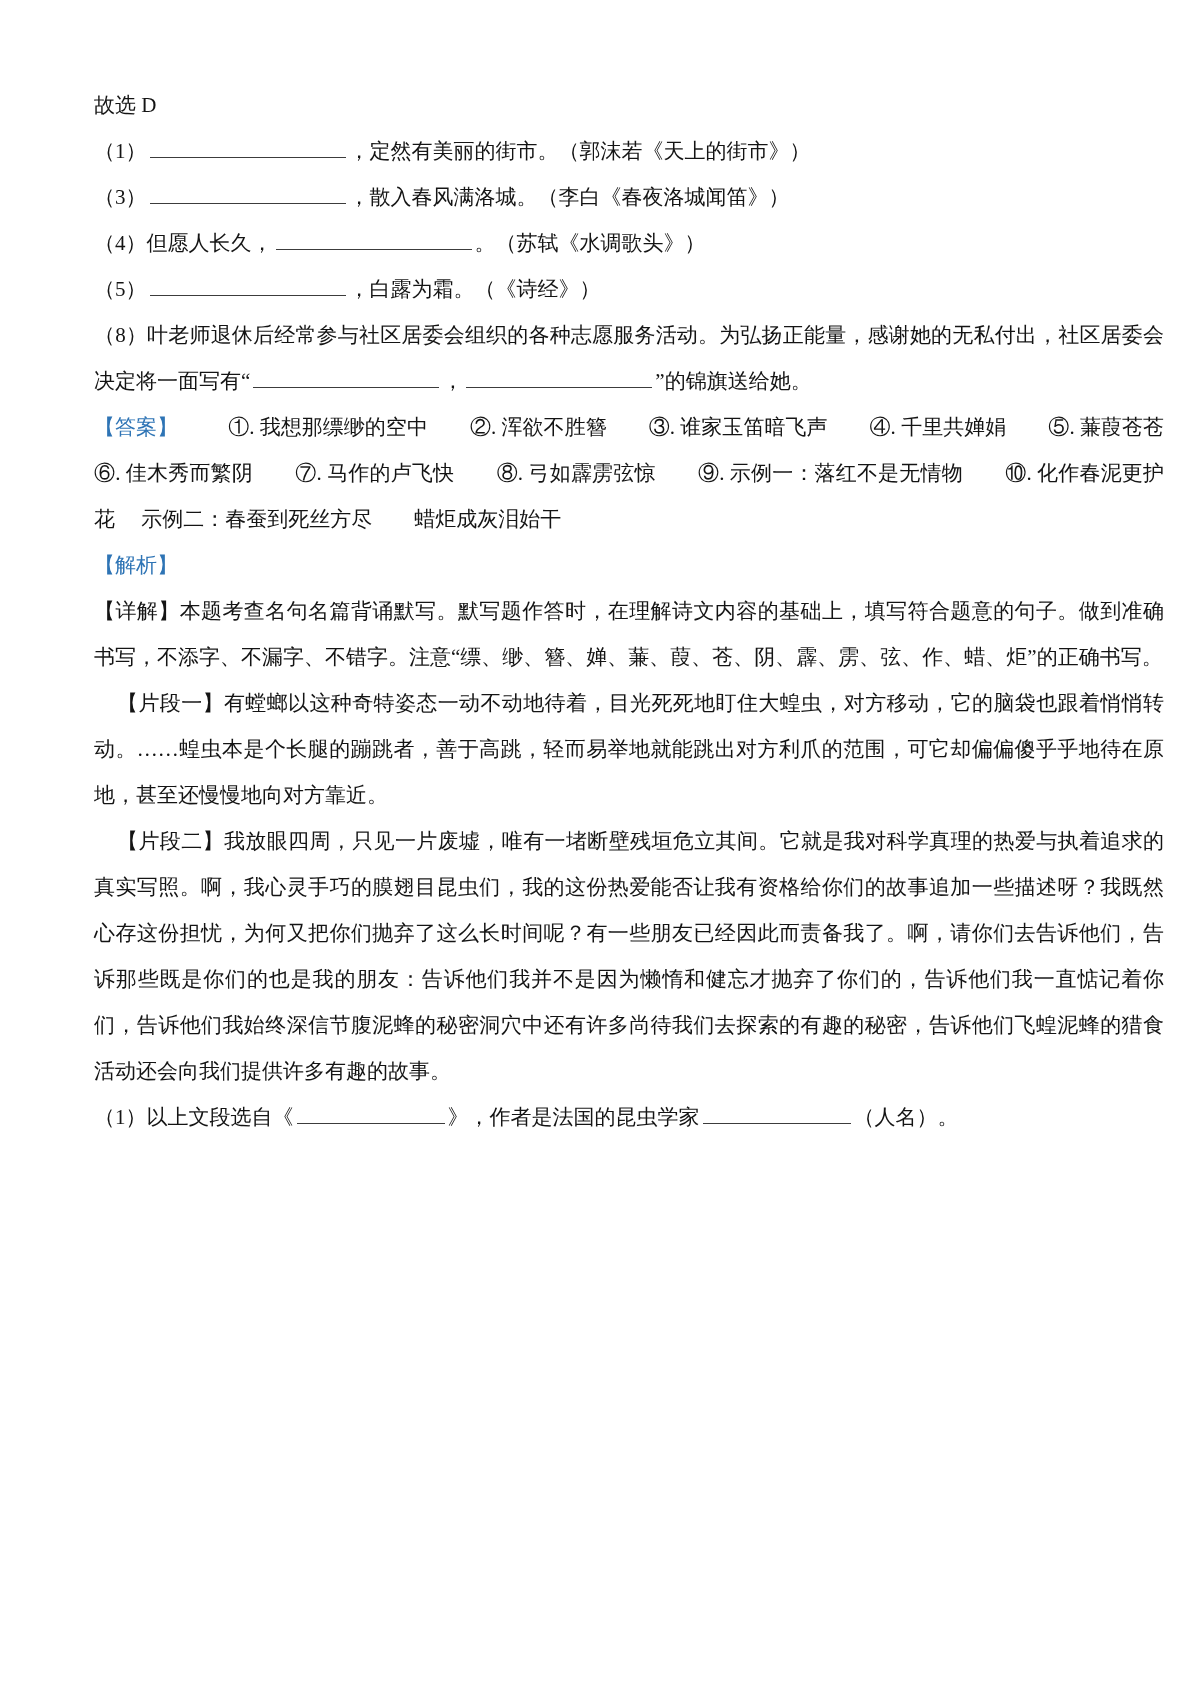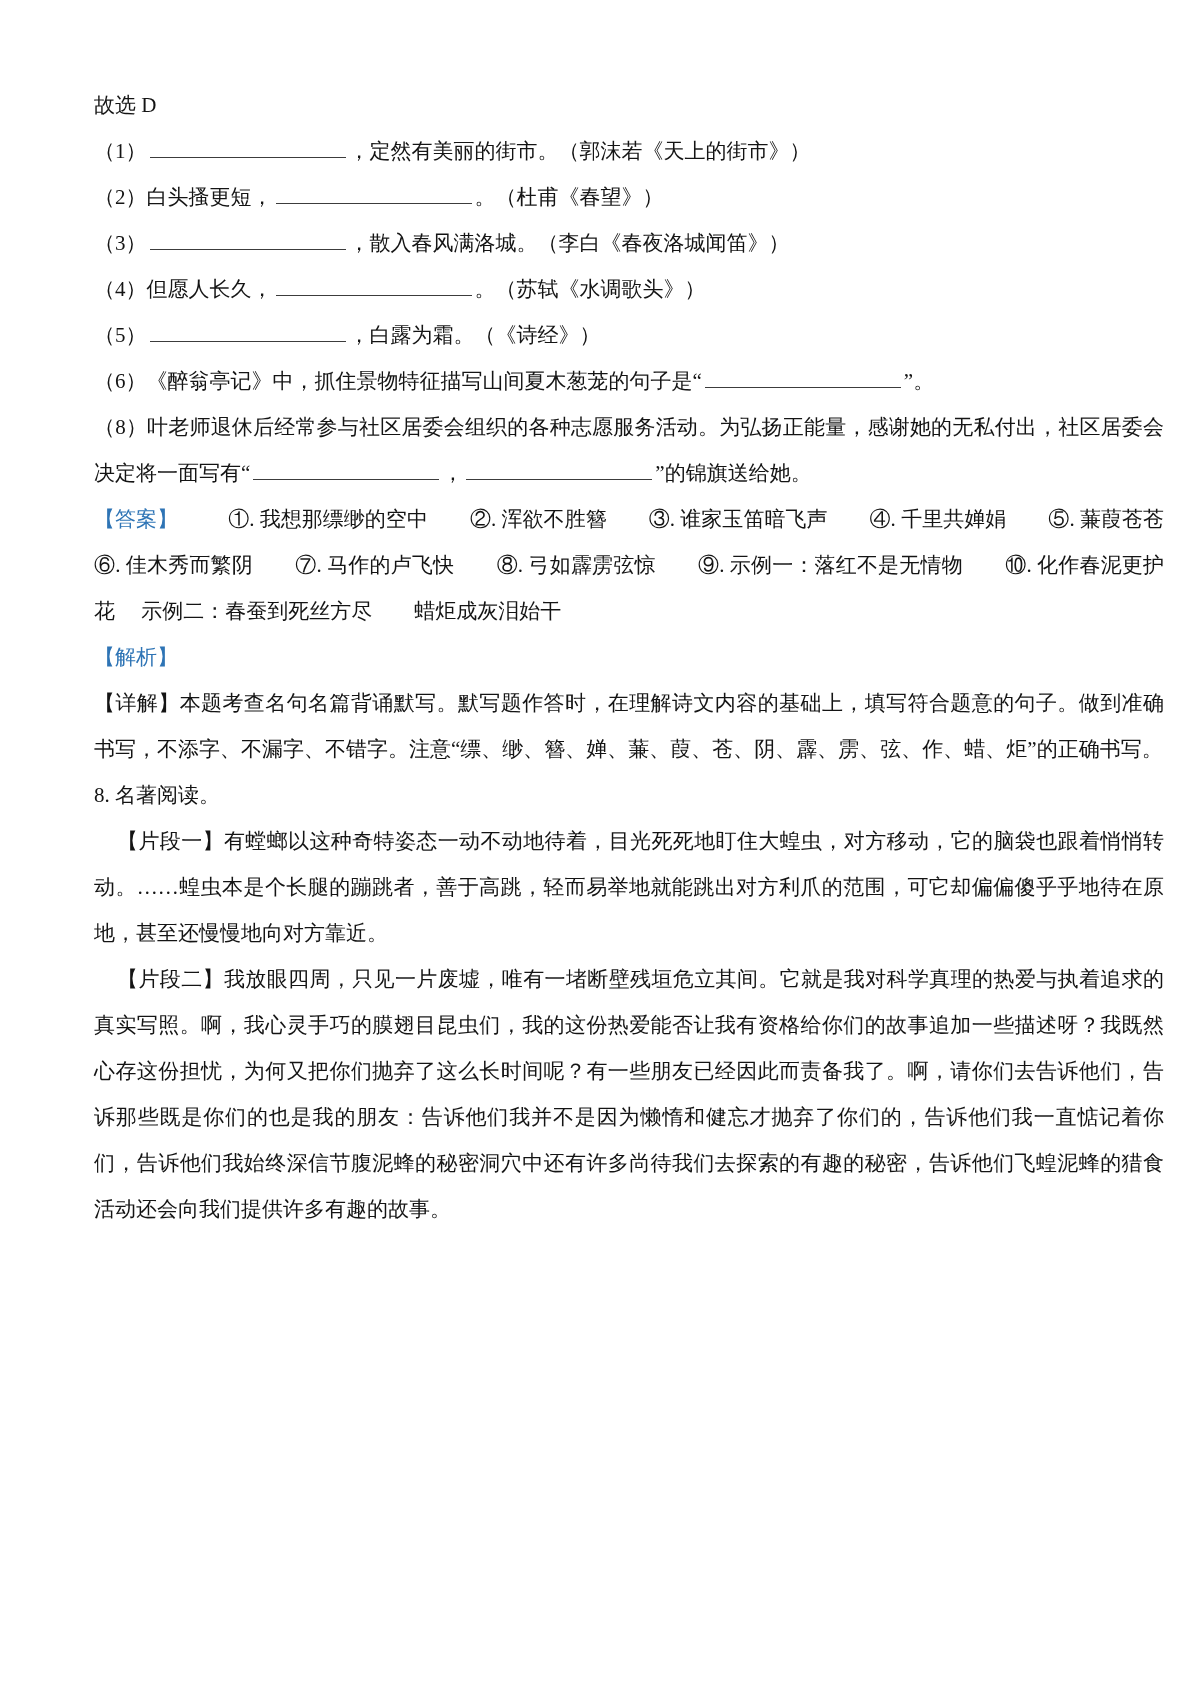--- a/index.html
+++ b/index.html
@@ -61,63 +61,57 @@
 
   <p class="line single">
     <span>故选 D</span>
   </p>
 
 
   <p class="line single mt-lg">
     <span>（1）</span><span class="blank"></span><span>，定然有美丽的街市。（郭沫若《天上的街市》）</span>
   </p>
 
-  <p class="line single">
-    <span>（2）白头搔更短，</span><span class="blank"></span><span>。（杜甫《春望》）</span>
-  </p>
 
   <p class="line single">
     <span>（3）</span><span class="blank"></span><span>，散入春风满洛城。（李白《春夜洛城闻笛》）</span>
   </p>
 
   <p class="line single">
     <span>（4）但愿人长久，</span><span class="blank"></span><span>。（苏轼《水调歌头》）</span>
   </p>
 
   <p class="line single">
     <span>（5）</span><span class="blank"></span><span>，白露为霜。（《诗经》）</span>
   </p>
 
-  <p class="line single">
-    <span>（6）《醉翁亭记》中，抓住景物特征描写山间夏木葱茏的句子是“</span><span class="blank"></span><span>”。</span>
-  </p>
 
 
   <p class="line">
     <span>（8）叶老师退休后经常参与社区居委会组织的各种志愿服务活动。为弘扬正能量，感谢她的无私付出，社区居委会决定将一面写有“</span><span class="blank blank-md"></span><span>，</span><span class="blank blank-md"></span><span>”的锦旗送给她。</span>
   </p>
 
   <p class="line mt-sm">
     <span class="blue ans-label">【答案】</span><span>①. 我想那缥缈的空中　　②. 浑欲不胜簪　　③. 谁家玉笛暗飞声　　④. 千里共婵娟　　⑤. 蒹葭苍苍　　⑥. 佳木秀而繁阴　　⑦. 马作的卢飞快　　⑧. 弓如霹雳弦惊　　⑨. 示例一：落红不是无情物　　⑩. 化作春泥更护花　 示例二：春蚕到死丝方尽　　蜡炬成灰泪始干</span>
   </p>
 
   <p class="line single mt-sm">
     <span class="blue">【解析】</span>
   </p>
 
   <p class="line">
     <span>【详解】本题考查名句名篇背诵默写。默写题作答时，在理解诗文内容的基础上，填写符合题意的句子。做到准确书写，不添字、不漏字、不错字。注意“缥、缈、簪、婵、蒹、葭、苍、阴、霹、雳、弦、作、蜡、炬”的正确书写。</span>
   </p>
 
-  <p class="line single">
-    <span>8. 名著阅读。</span>
-  </p>
 
   <p class="line passage mt-sm">
     <span>【片段一】有螳螂以这种奇特姿态一动不动地待着，目光死死地盯住大蝗虫，对方移动，它的脑袋也跟着悄悄转动。……蝗虫本是个长腿的蹦跳者，善于高跳，轻而易举地就能跳出对方利爪的范围，可它却偏偏傻乎乎地待在原地，甚至还慢慢地向对方靠近。</span>
   </p>
 
   <p class="line passage">
     <span>【片段二】我放眼四周，只见一片废墟，唯有一堵断壁残垣危立其间。它就是我对科学真理的热爱与执着追求的真实写照。啊，我心灵手巧的膜翅目昆虫们，我的这份热爱能否让我有资格给你们的故事追加一些描述呀？我既然心存这份担忧，为何又把你们抛弃了这么长时间呢？有一些朋友已经因此而责备我了。啊，请你们去告诉他们，告诉那些既是你们的也是我的朋友：告诉他们我并不是因为懒惰和健忘才抛弃了你们的，告诉他们我一直惦记着你们，告诉他们我始终深信节腹泥蜂的秘密洞穴中还有许多尚待我们去探索的有趣的秘密，告诉他们飞蝗泥蜂的猎食活动还会向我们提供许多有趣的故事。</span>
   </p>
 
+  <p class="line single">
+    <span>（1）以上文段选自《</span><span class="blank blank-sm"></span><span>》，作者是法国的昆虫学家</span><span class="blank blank-sm"></span><span>（人名）。</span>
+  </p>
 
 </div>
 
 </body></html>

